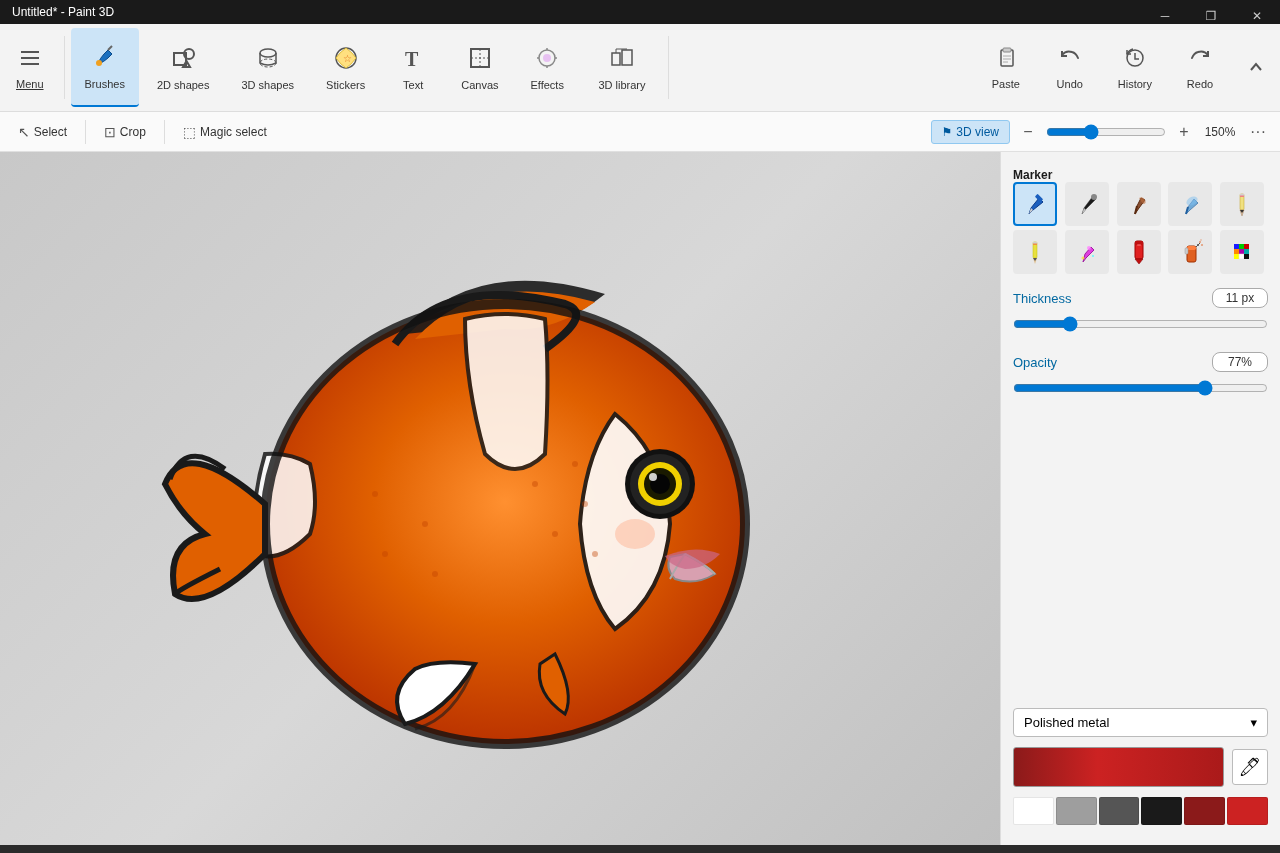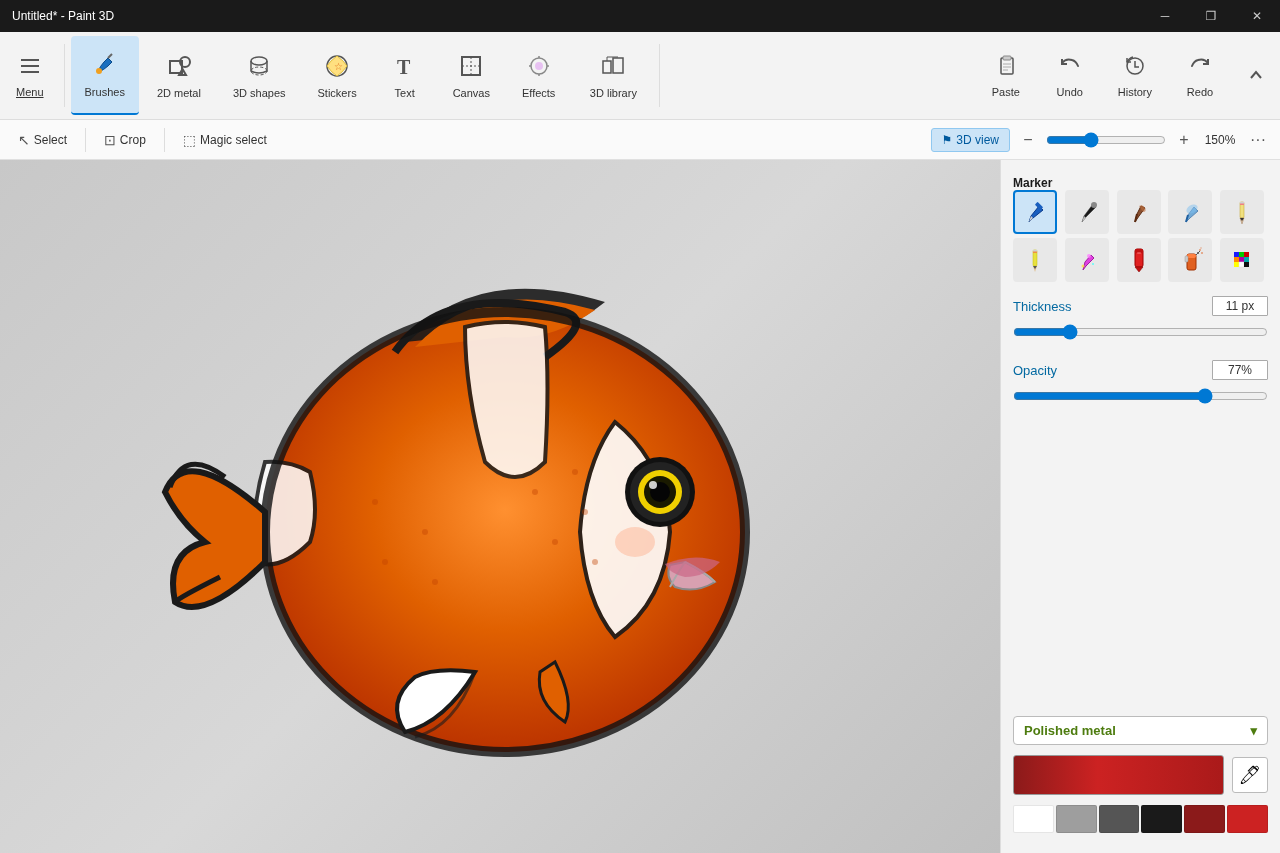--- a/index.html
+++ b/index.html
@@ -1,21 +1,21 @@
 <!DOCTYPE html>
 <html><head>
   <meta charset="utf-8">
   <style>
     * { margin: 0; padding: 0; box-sizing: border-box; }
     body { width: 1280px; height: 853px; overflow: hidden; font-family: 'Segoe UI', sans-serif; background: #2b2b2b; }
 
     
     .title-bar {
       width: 100%;
-      height: 32px;
+      height: 24px;
       background: #1a1a1a;
       display: flex;
       align-items: center;
       padding: 0 12px;
       color: #fff;
       font-size: 12px;
       position: relative;
     }
     .title-bar-controls {
       display: flex;
@@ -227,21 +227,21 @@
       align-items: center;
       margin-bottom: 6px;
     }
     .property-label {
       font-size: 13px;
       color: #0369a1;
     }
     .property-value-box {
       background: #fff;
       border: 1px solid #aaa;
-      border-radius: 1px;
+      border-radius: 8px;
       padding: 2px 6px;
       font-size: 12px;
       color: #333;
       min-width: 56px;
       text-align: center;
     }
     .property-slider {
       width: 100%;
       accent-color: #0078d4;
       height: 20px;
@@ -252,22 +252,21 @@
       display: flex;
       align-items: center;
       justify-content: space-between;
       background: #fff;
       border: 1px solid #bbb;
       border-radius: 4px;
       padding: 6px 10px;
       cursor: pointer;
       margin-bottom: 10px;
       font-size: 13px;
-      color: #4d7c0f;
-      font-weight: bold;
+      color: #000000;
     }
 
     
     .selected-color-row {
       display: flex;
       align-items: center;
       gap: 8px;
       margin-bottom: 10px;
     }
     .selected-color-swatch {
@@ -348,21 +347,21 @@
   </div>
 
   <div class="toolbar-item">
     <div class="toolbar-icon">
       <svg width="26" height="26" viewBox="0 0 26 26">
         <rect x="4" y="8" width="12" height="12" fill="none" stroke="#555" stroke-width="2"></rect>
         <circle cx="19" cy="9" r="5" fill="none" stroke="#555" stroke-width="2"></circle>
         <polygon points="13,22 20,22 16.5,16" fill="none" stroke="#555" stroke-width="2"></polygon>
       </svg>
     </div>
-    <span>2D metal</span>
+    <span>2D shapes</span>
   </div>
 
   <div class="toolbar-item">
     <div class="toolbar-icon">
       <svg width="26" height="26" viewBox="0 0 26 26">
         <ellipse cx="13" cy="8" rx="8" ry="4" fill="none" stroke="#555" stroke-width="1.5"></ellipse>
         <path d="M5 8 L5 18 Q13 22 21 18 L21 8" fill="none" stroke="#555" stroke-width="1.5"></path>
         <ellipse cx="13" cy="18" rx="8" ry="4" fill="none" stroke="#555" stroke-width="1" stroke-dasharray="3,2"></ellipse>
       </svg>
     </div>

